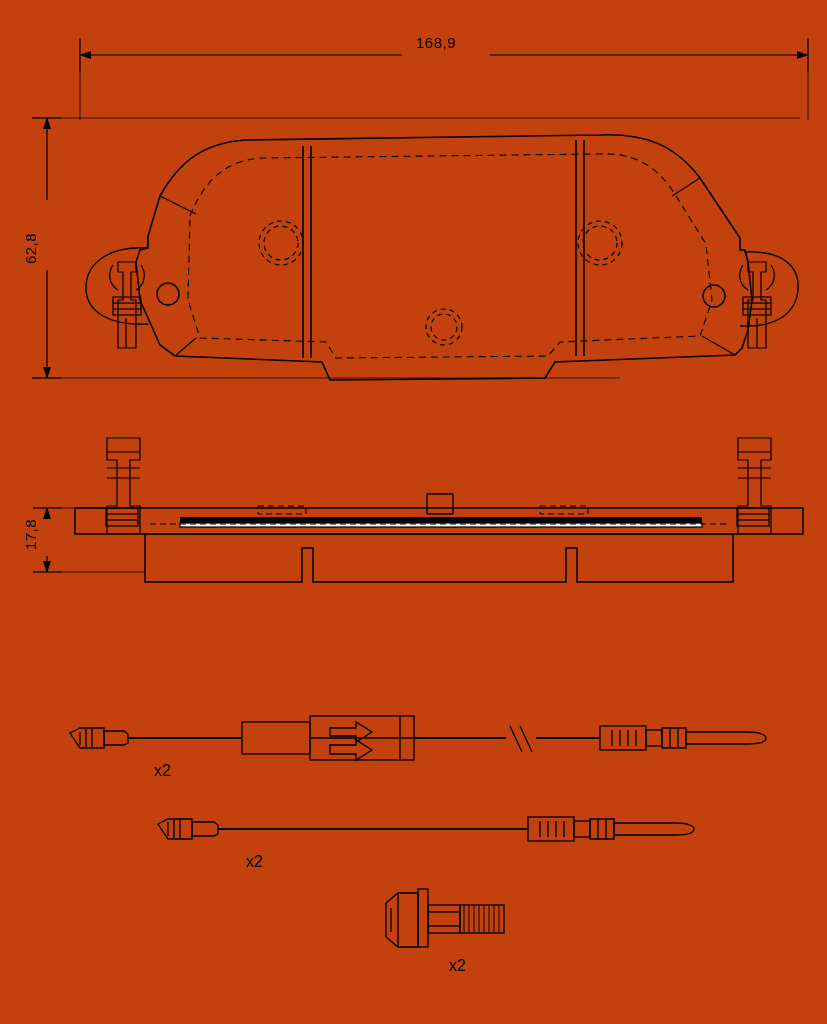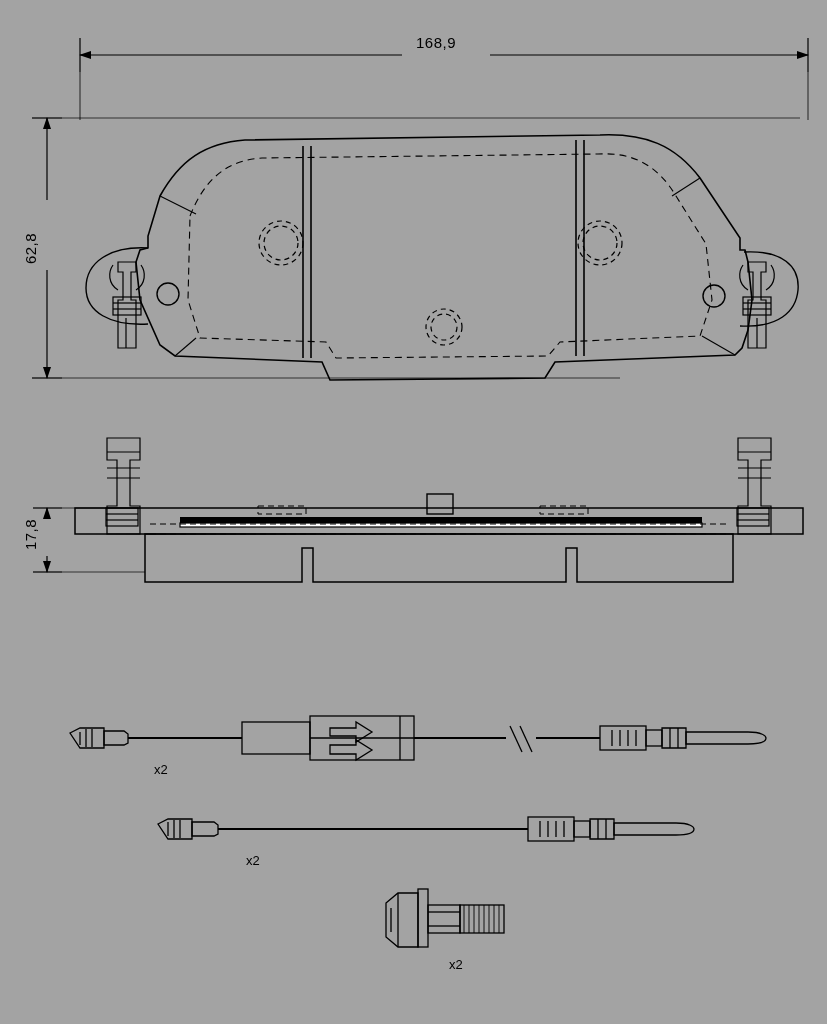--- a/index.html
+++ b/index.html
@@ -8,38 +8,38 @@
     background: #ffffff;
   }
   body {
     font-family: "Liberation Sans", sans-serif;
     color: #000000;
   }
   #sheet {
     position: relative;
     width: 827px;
     height: 1024px;
-    background: #a3a3a3;
+    background: #c2410c;
     overflow: hidden;
   }
   #sheet svg {
     position: absolute;
     left: 0;
     top: 0;
   }
   .dim-label {
     position: absolute;
     font-size: 15px;
     letter-spacing: 0.5px;
     color: #000;
     white-space: nowrap;
   }
   .qty-label {
     position: absolute;
-    font-size: 13px;
+    font-size: 16px;
     color: #000;
     white-space: nowrap;
   }
   .rot90 {
     transform: rotate(-90deg);
     transform-origin: center center;
   }
 </style>
 </head>
 <body>

